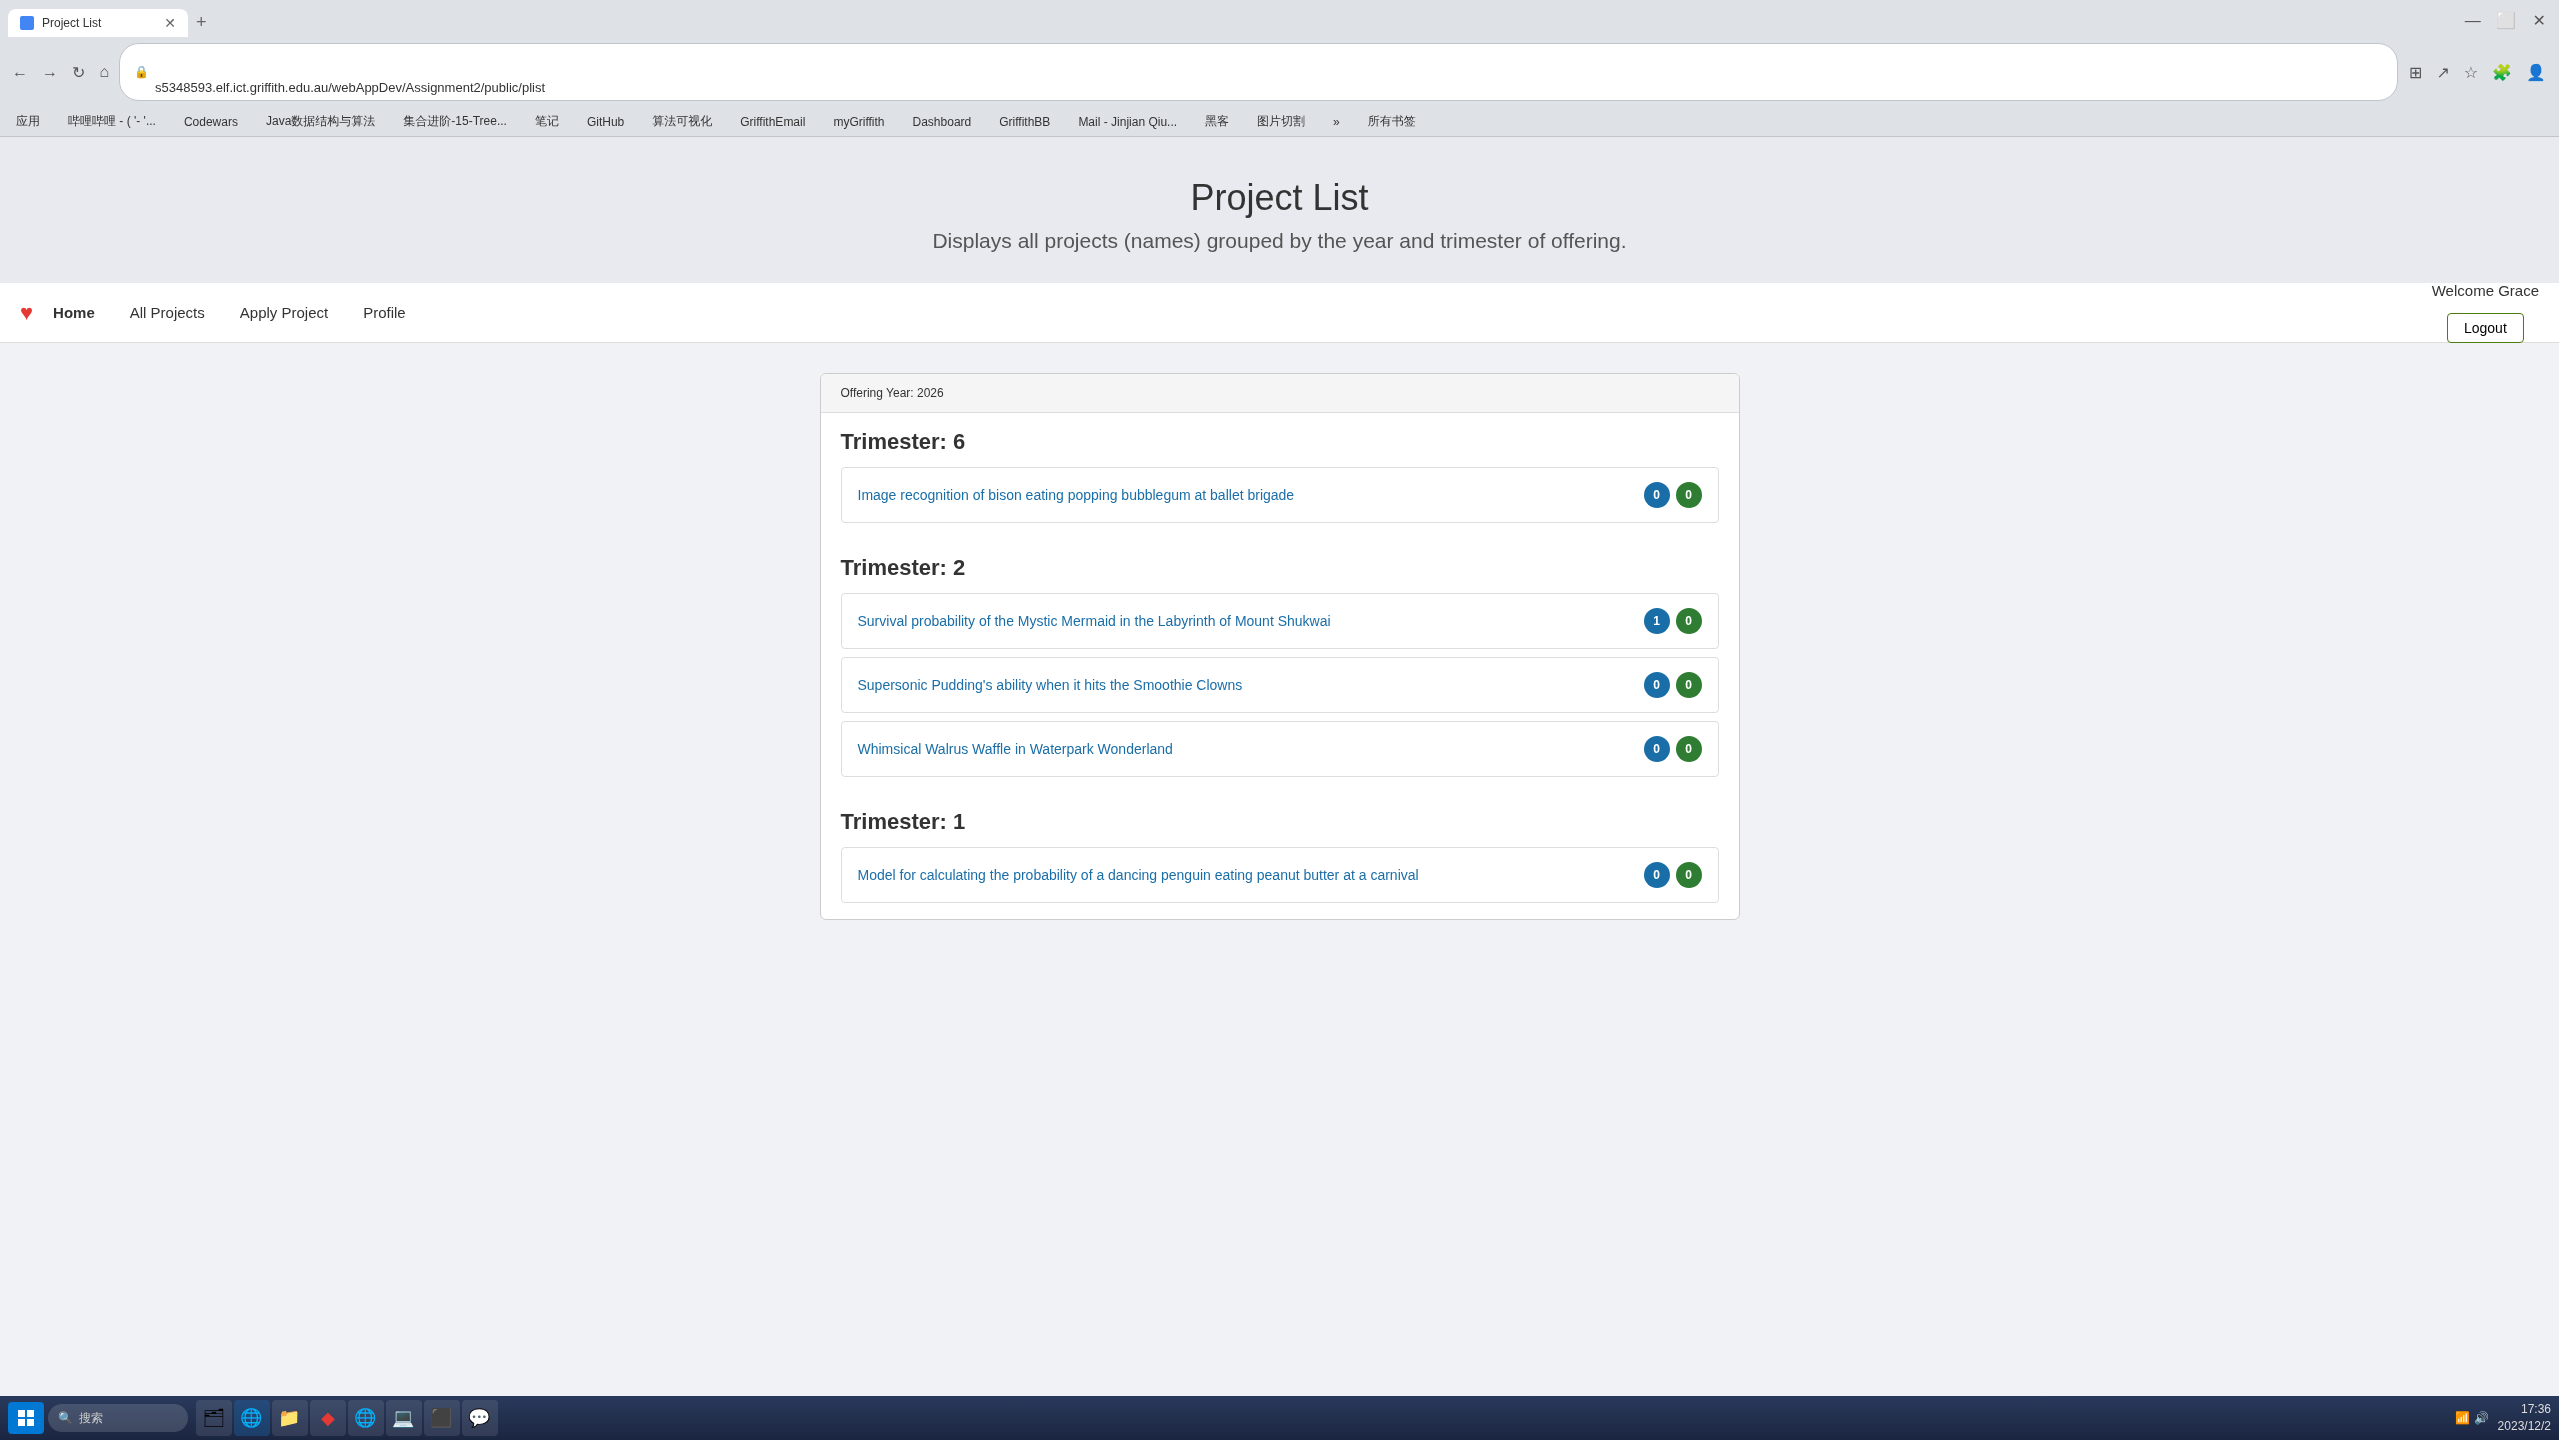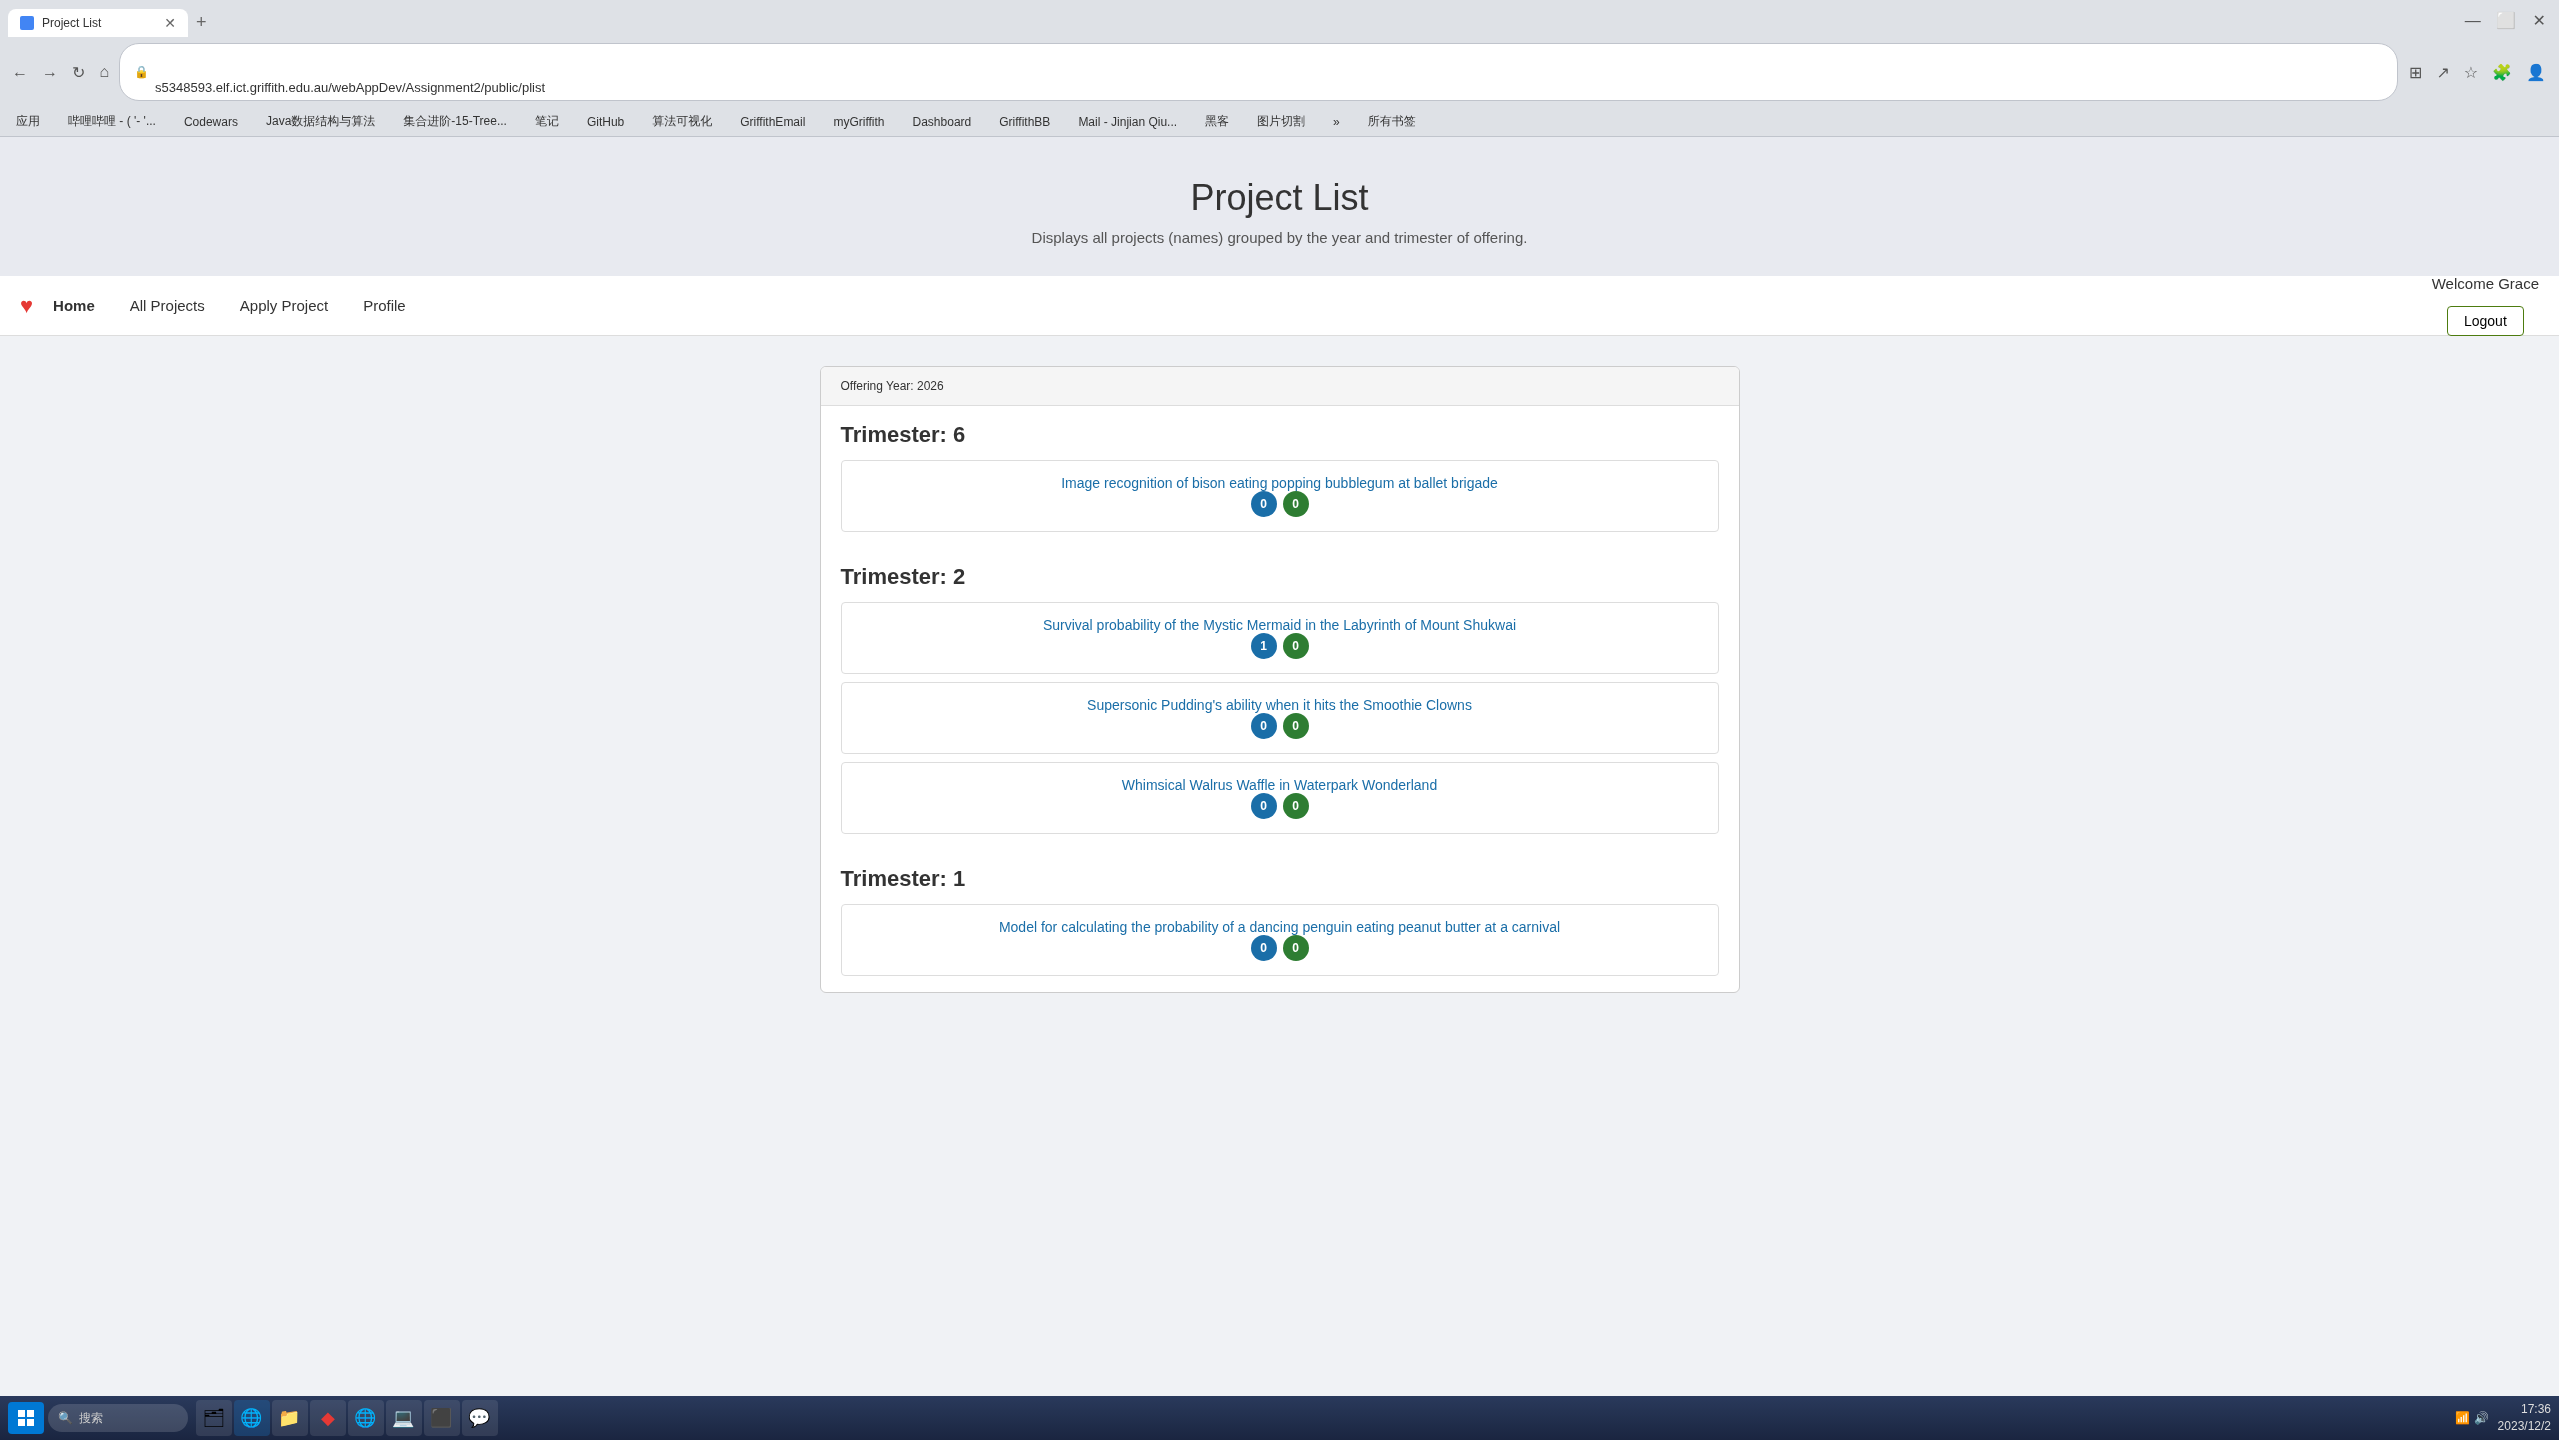--- a/index.html
+++ b/index.html
@@ -86,21 +86,21 @@
       text-align: center;
       padding: 40px 20px 30px;
     }
     .page-header h1 {
       font-size: 36px;
       font-weight: normal;
       color: #333;
       margin-bottom: 10px;
     }
     .page-header p {
-      font-size: 15px;
+      font-size: 21px;
       color: #555;
     }
 
     
     .navbar {
       background: #fff;
       border-bottom: 1px solid #ddd;
       display: flex;
       align-items: center;
       padding: 0 20px;
@@ -174,21 +174,20 @@
 
     .project-row {
       display: flex;
       align-items: center;
       justify-content: space-between;
       padding: 14px 16px;
       border: 1px solid #ddd;
       border-radius: 4px;
       margin-bottom: 8px;
       background: #fff;
-      flex-direction: column;
     }
     .project-link {
       color: #1a6ea8;
       text-decoration: none;
       font-size: 14px;
       cursor: pointer;
     }
     .project-badges {
       display: flex;
       gap: 6px;

